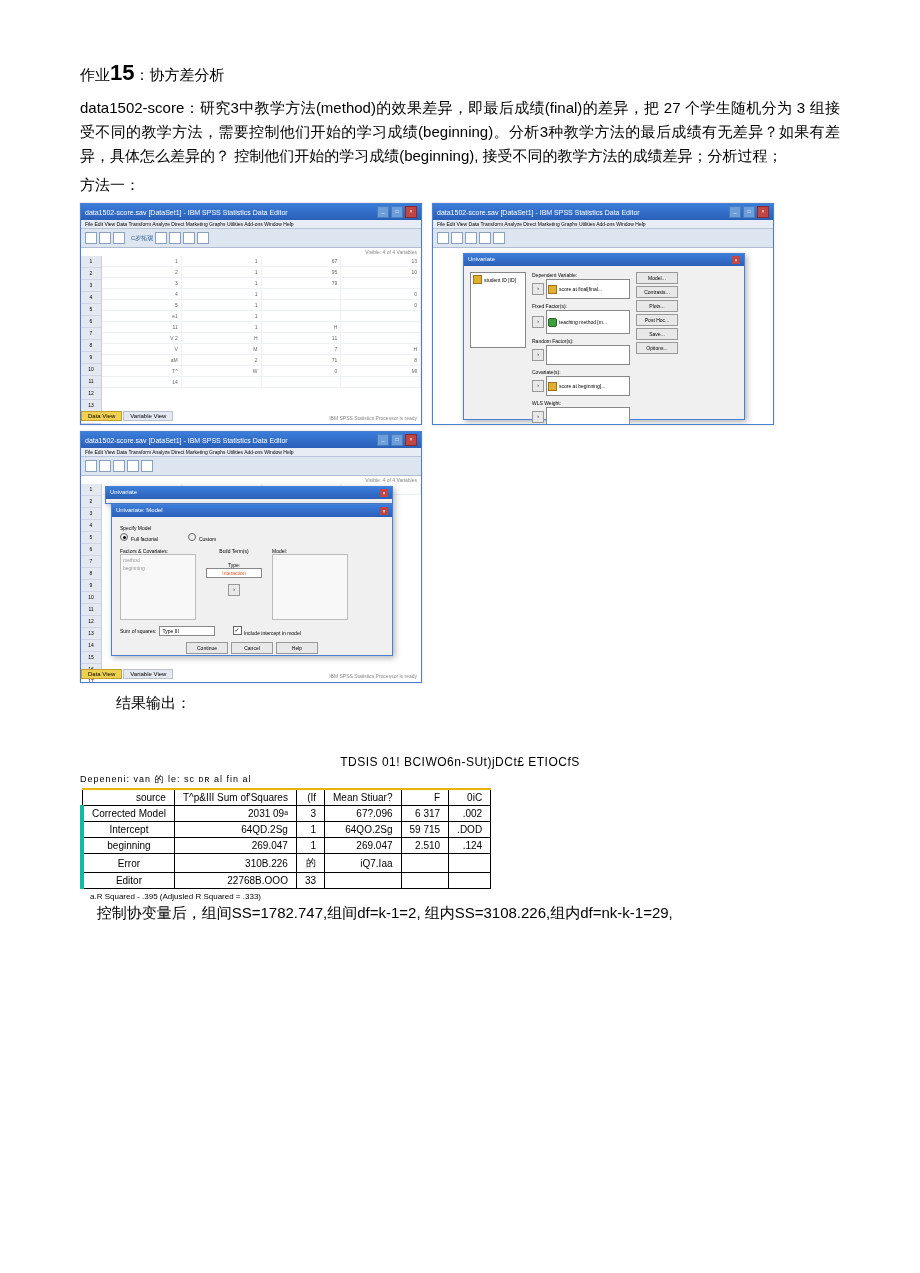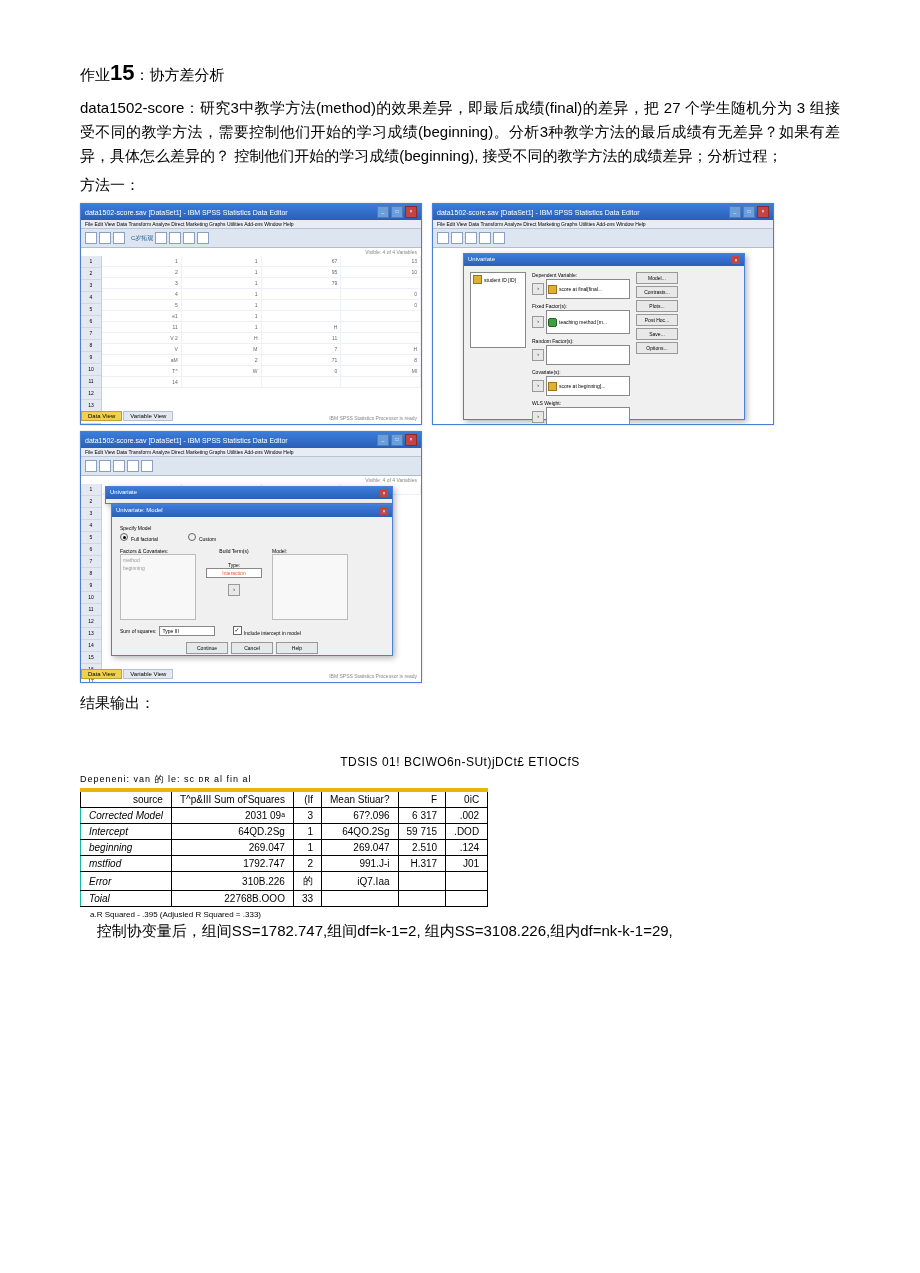--- a/index.html
+++ b/index.html
@@ -124,29 +124,29 @@
   .radio { width:6px;height:6px;border:1px solid #666;border-radius:50%;display:inline-block;margin-right:3px;position:relative; }
   .radio.checked::after { content:'';position:absolute;width:3px;height:3px;background:#000;border-radius:50%;top:1.5px;left:1.5px; }
   .model-cols { display:flex;gap:10px; }
   .model-list { background:#f8f8f8;border:1px solid #bbb;width:70px;height:60px;padding:2px;color:#999; }
   .build-term { text-align:center; }
   .build-select { background:#fff;border:1px solid #888;width:50px;font-size:5px;color:#e06030;padding:1px 2px; }
   .check-row { display:flex;align-items:center;gap:3px;margin-top:6px;font-size:5px; }
   .checkbox { width:7px;height:7px;border:1px solid #666;display:inline-block;background:#fff;position:relative; }
   .checkbox.checked::after { content:'✓';position:absolute;font-size:6px;top:-1px;left:0; }
 
-  .output-label { margin-top: 8px; }
+  .output-label { margin-top: 8px; margin-left: 36px; }
 
   .anova-wrap { margin-top: 40px; font-family: Arial, sans-serif; font-size: 11px; }
   .anova-title { text-align:center;font-weight:normal;font-size:12px;margin-bottom:4px;letter-spacing:0.5px; }
   .anova-sub { font-size:9px;margin-bottom:2px;letter-spacing:1px; }
   .anova-table { border-collapse:collapse;font-size:10px; }
   .anova-table th, .anova-table td { border:1px solid #000;padding:2px 8px;text-align:right;font-weight:normal; }
-  .anova-table th { border-top:4px solid #eab308;border-bottom:1px solid #000;text-align:right; }
-  .anova-table td.label { text-align:left;border-left:1px solid #14b8a6;font-style:italic; }
+  .anova-table th { border-top:2px solid #eab308;border-bottom:1px solid #000;text-align:right; }
+  .anova-table td.label { text-align:center;border-left:4px solid #14b8a6; }
   .anova-footnote { font-size:8px;margin-top:3px;padding-left:10px; }
 
   .conclusion { }
 </style>
 </head>
 <body>
 
 <div class="title">
   <span class="title-hw">作业</span><span class="title-num">15</span><span class="title-sub">：协方差分析</span>
 </div>
@@ -521,37 +521,29 @@
         </tr>
         <tr>
           <td class="label">beginning</td>
           <td>269.047</td>
           <td>1</td>
           <td>269.047</td>
           <td>2.510</td>
           <td>.124</td>
         </tr>
         <tr>
-          <td class="label">mstfiod</td>
-          <td>1792.747</td>
-          <td>2</td>
-          <td>991.J-i</td>
-          <td>H.317</td>
-          <td>J01</td>
-        </tr>
-        <tr>
           <td class="label">Error</td>
           <td>310B.226</td>
           <td>的</td>
           <td>iQ7.Iaa</td>
           <td></td>
           <td></td>
         </tr>
         <tr>
-          <td class="label">Toial</td>
+          <td class="label">Editor</td>
           <td>22768B.OOO</td>
           <td>33</td>
           <td></td>
           <td></td>
           <td></td>
         </tr>
       </tbody>
   </table>
   <div class="anova-footnote">a.R Squared - .395 (Adjusled R Squared = .333)</div>
 </div>

